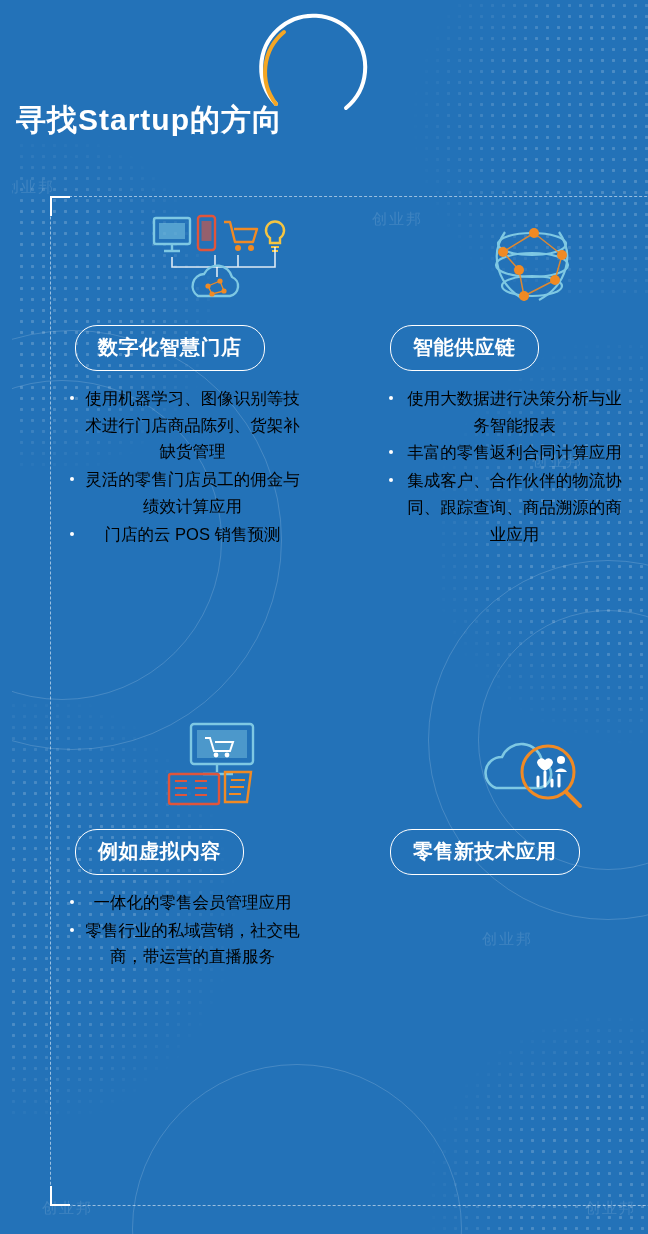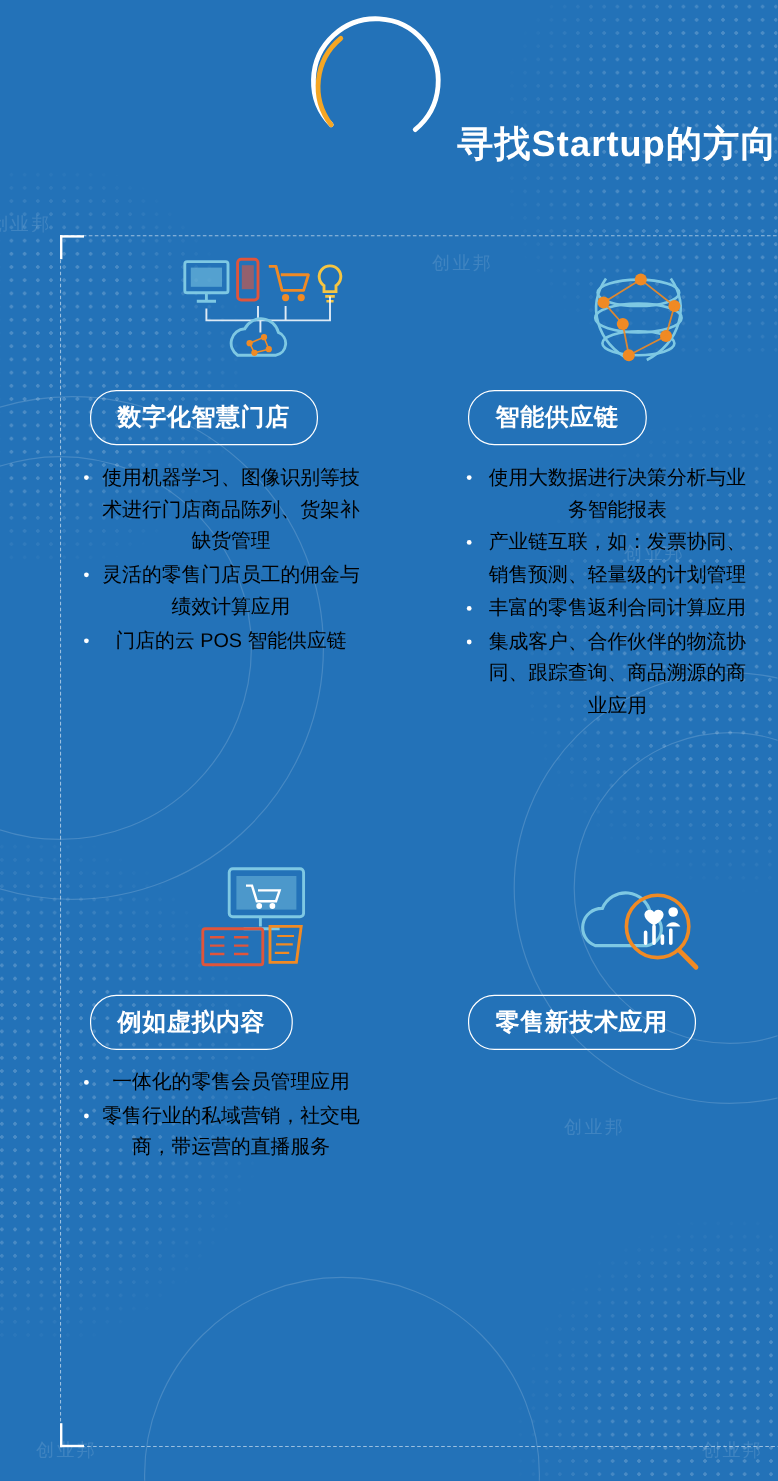--- a/index.html
+++ b/index.html
@@ -13,20 +13,21 @@
     background: #2372b8;
     position: relative;
   }
 
   
   #bg-decor {
     position: absolute;
     inset: 0;
     overflow: hidden;
     pointer-events: none;
+    margin-left: 12px;
   }
   .dotfield {
     position: absolute;
     opacity: .22;
     background-image: radial-gradient(rgba(255,255,255,.85) 1.4px, transparent 1.5px);
     background-size: 11px 11px;
   }
   .dotfield.d1 { left: -40px; top: 140px; width: 250px; height: 330px;
      -webkit-mask-image: radial-gradient(circle at 30% 50%, #000 40%, transparent 72%);
      mask-image: radial-gradient(circle at 30% 50%, #000 40%, transparent 72%); }
@@ -76,21 +77,21 @@
   .hero-arc {
     position: absolute;
     left: 50%;
     top: 8px;
     transform: translateX(-50%);
   }
   .hero-title {
     position: absolute;
     left: 16px; right: 0;
     top: 100px;
-    text-align: right;
+    text-align: left;
     color: #ffffff;
     font-size: 30px;
     font-weight: bold;
     letter-spacing: 1px;
   }
 
   
   .panel {
     position: absolute;
     left: 50px;
@@ -238,21 +239,21 @@
           <circle cx="78" cy="71" r="2.6" fill="#f08a24"></circle>
           <circle cx="82" cy="81" r="2.6" fill="#f08a24"></circle>
           <circle cx="70" cy="84" r="2.6" fill="#f08a24"></circle>
           <path d="M66 76 L78 71 L82 81 L70 84 Z" fill="none" stroke="#f08a24" stroke-width="1.3"></path>
         </svg>
       </div>
       <div class="pill">数字化智慧门店</div>
       <ul class="bullets">
         <li>使用机器学习、图像识别等技术进行门店商品陈列、货架补缺货管理</li>
         <li>灵活的零售门店员工的佣金与绩效计算应用</li>
-        <li>门店的云 POS 智能供应链</li>
+        <li>门店的云 POS 销售预测</li>
       </ul>
     </div>
 
     <div class="cell right tr-cell">
       <div class="icon-wrap">
         <svg width="130" height="110" viewBox="0 0 130 110">
           <ellipse cx="65" cy="34" rx="34" ry="11" fill="none" stroke="#7ec8e3" stroke-width="2.2"></ellipse>
           <ellipse cx="65" cy="55" rx="36" ry="12" fill="none" stroke="#7ec8e3" stroke-width="2.2"></ellipse>
           <ellipse cx="65" cy="76" rx="30" ry="10" fill="none" stroke="#7ec8e3" stroke-width="2.2"></ellipse>
           <path d="M38 22 C22 45 30 75 58 90" fill="none" stroke="#7ec8e3" stroke-width="2.2"></path>
@@ -262,21 +263,20 @@
           <circle cx="95" cy="45" r="5" fill="#f08a24"></circle>
           <circle cx="52" cy="60" r="5" fill="#f08a24"></circle>
           <circle cx="88" cy="70" r="5" fill="#f08a24"></circle>
           <circle cx="57" cy="86" r="5" fill="#f08a24"></circle>
           <path d="M67 23 L36 42 M67 23 L95 45 M36 42 L52 60 M95 45 L88 70 M52 60 L57 86 M88 70 L57 86" fill="none" stroke="#f08a24" stroke-width="1.5" opacity=".9"></path>
         </svg>
       </div>
       <div class="pill">智能供应链</div>
       <ul class="bullets">
         <li>使用大数据进行决策分析与业务智能报表</li>
-        <li>产业链互联，如：发票协同、销售预测、轻量级的计划管理</li>
         <li>丰富的零售返利合同计算应用</li>
         <li>集成客户、合作伙伴的物流协同、跟踪查询、商品溯源的商业应用</li>
       </ul>
     </div>
 
     <div class="cell left bl-cell">
       <div class="icon-wrap">
         <svg width="140" height="110" viewBox="0 0 140 110">
 
           <rect x="44" y="10" width="62" height="40" rx="3" fill="none" stroke="#7ec8e3" stroke-width="2.4"></rect>

